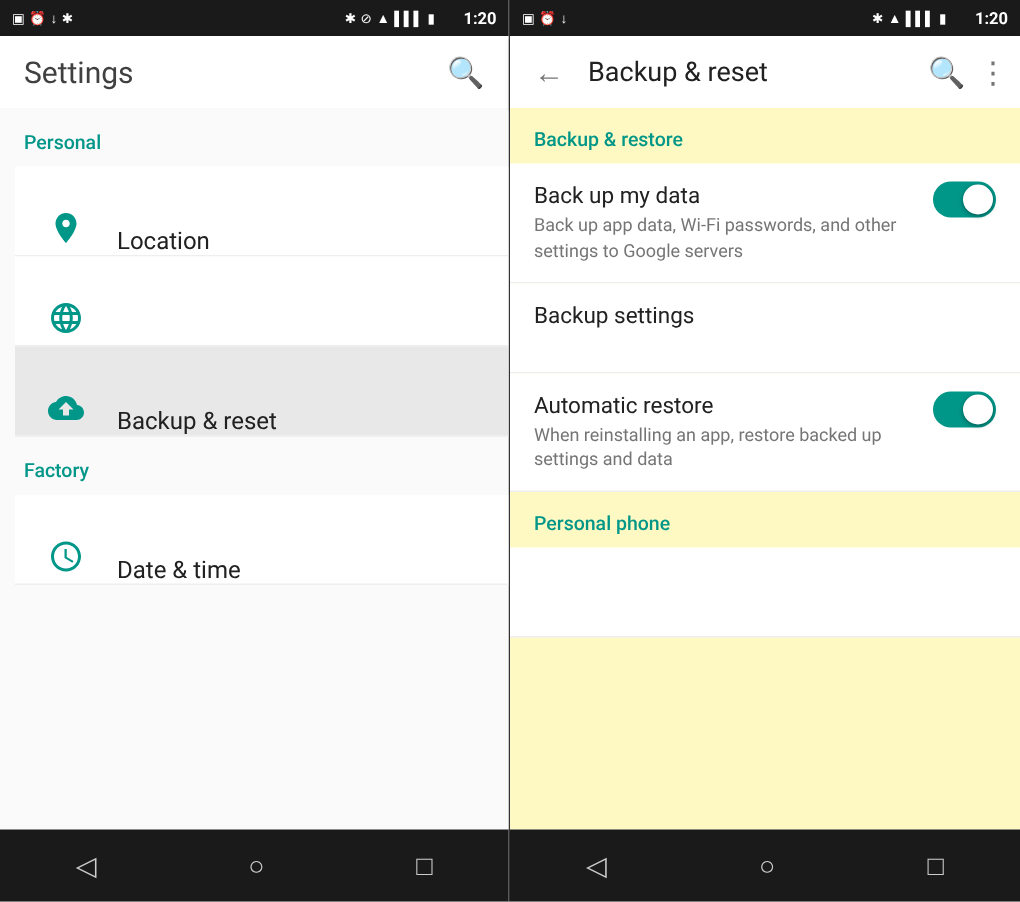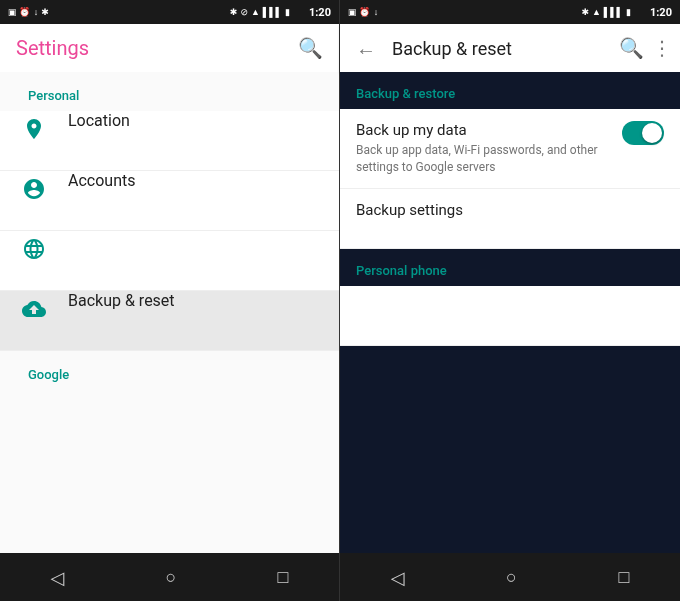--- a/index.html
+++ b/index.html
@@ -59,21 +59,21 @@
       height: 48px;
       background: #fff;
       display: flex;
       align-items: center;
       padding: 0 16px;
       box-shadow: 0 1px 3px rgba(0,0,0,0.2);
       flex-shrink: 0;
     }
     .app-bar-title {
       font-size: 20px;
-      color: #ec4899;
+      color: #404040;
       flex: 1;
       font-weight: 400;
     }
     .app-bar-icon {
       color: #757575;
       font-size: 20px;
       cursor: pointer;
     }
 
     
@@ -82,31 +82,31 @@
       overflow: hidden;
       background: #fafafa;
     }
 
     .section-header {
       padding: 16px 16px 8px 16px;
       font-size: 13px;
       color: #009688;
       font-weight: 500;
       text-transform: none;
-      margin-left: 12px;
     }
 
     .settings-item {
       display: flex;
-      align-items: flex-start;
+      align-items: flex-end;
       padding: 0 16px;
       height: 60px;
       background: #fff;
       border-bottom: 1px solid #eeeeee;
       cursor: pointer;
+      margin-left: 10px;
     }
     .settings-item.active {
       background: #e8e8e8;
     }
     .settings-item-icon {
       width: 36px;
       height: 36px;
       display: flex;
       align-items: center;
       justify-content: center;
@@ -168,21 +168,21 @@
     .back-icon {
       font-size: 20px;
       color: #757575;
       cursor: pointer;
       padding: 4px 8px;
     }
 
     .backup-content {
       flex: 1;
       overflow: hidden;
-      background: #0f172a;
+      background: #fef9c3;
     }
 
     .backup-section-header {
       padding: 14px 16px 8px 16px;
       font-size: 13px;
       color: #009688;
       font-weight: 500;
     }
 
     .backup-item {
@@ -263,48 +263,48 @@
     <div class="settings-item">
       <div class="settings-item-icon">
         <svg viewBox="0 0 24 24" xmlns="http://www.w3.org/2000/svg">
           <path d="M12 2C8.13 2 5 5.13 5 9c0 5.25 7 13 7 13s7-7.75 7-13c0-3.87-3.13-7-7-7zm0 9.5c-1.38 0-2.5-1.12-2.5-2.5s1.12-2.5 2.5-2.5 2.5 1.12 2.5 2.5-1.12 2.5-2.5 2.5z"></path>
         </svg>
       </div>
       <span class="settings-item-text">Location</span>
     </div>
 
 
-    <div class="settings-item">
-      <div class="settings-item-icon">
-        <svg viewBox="0 0 24 24" xmlns="http://www.w3.org/2000/svg">
-          <path d="M12 2C6.48 2 2 6.48 2 12s4.48 10 10 10 10-4.48 10-10S17.52 2 12 2zm0 3c1.66 0 3 1.34 3 3s-1.34 3-3 3-3-1.34-3-3 1.34-3 3-3zm0 14.2c-2.5 0-4.71-1.28-6-3.22.03-1.99 4-3.08 6-3.08 1.99 0 5.97 1.09 6 3.08-1.29 1.94-3.5 3.22-6 3.22z"></path>
-        </svg>
-      </div>
-      <span class="settings-item-text">Accounts</span>
-    </div>
 
     <div class="settings-item">
       <div class="settings-item-icon">
         <svg viewBox="0 0 24 24" xmlns="http://www.w3.org/2000/svg">
           <path d="M11.99 2C6.47 2 2 6.48 2 12s4.47 10 9.99 10C17.52 22 22 17.52 22 12S17.52 2 11.99 2zm6.93 6h-2.95c-.32-1.25-.78-2.45-1.38-3.56 1.84.63 3.37 1.91 4.33 3.56zM12 4.04c.83 1.2 1.48 2.53 1.91 3.96h-3.82c.43-1.43 1.08-2.76 1.91-3.96zM4.26 14C4.1 13.36 4 12.69 4 12s.1-1.36.26-2h3.38c-.08.66-.14 1.32-.14 2 0 .68.06 1.34.14 2H4.26zm.82 2h2.95c.32 1.25.78 2.45 1.38 3.56-1.84-.63-3.37-1.9-4.33-3.56zm2.95-8H5.08c.96-1.66 2.49-2.93 4.33-3.56C8.81 5.55 8.35 6.75 8.03 8zM12 19.96c-.83-1.2-1.48-2.53-1.91-3.96h3.82c-.43 1.43-1.08 2.76-1.91 3.96zM14.34 14H9.66c-.09-.66-.16-1.32-.16-2 0-.68.07-1.35.16-2h4.68c.09.65.16 1.32.16 2 0 .68-.07 1.34-.16 2zm.25 5.56c.6-1.11 1.06-2.31 1.38-3.56h2.95c-.96 1.65-2.49 2.93-4.33 3.56zM16.36 14c.08-.66.14-1.32.14-2 0-.68-.06-1.34-.14-2h3.38c.16.64.26 1.31.26 2s-.1 1.36-.26 2h-3.38z"></path>
         </svg>
       </div>
     </div>
 
     <div class="settings-item active">
       <div class="settings-item-icon">
         <svg viewBox="0 0 24 24" xmlns="http://www.w3.org/2000/svg">
           <path d="M19.35 10.04C18.67 6.59 15.64 4 12 4 9.11 4 6.6 5.64 5.35 8.04 2.34 8.36 0 10.91 0 14c0 3.31 2.69 6 6 6h13c2.76 0 5-2.24 5-5 0-2.64-2.05-4.78-4.65-4.96zM14 13v4h-4v-4H7l5-5 5 5h-3z"></path>
         </svg>
       </div>
       <span class="settings-item-text">Backup &amp; reset</span>
     </div>
 
-    <div class="section-header">Google</div>
-
+    <div class="section-header">Factory</div>
+
+    <div class="settings-item">
+      <div class="settings-item-icon">
+        <svg viewBox="0 0 24 24" xmlns="http://www.w3.org/2000/svg">
+          <path d="M11.99 2C6.47 2 2 6.48 2 12s4.47 10 9.99 10C17.52 22 22 17.52 22 12S17.52 2 11.99 2zM12 20c-4.42 0-8-3.58-8-8s3.58-8 8-8 8 3.58 8 8-3.58 8-8 8zm.5-13H11v6l5.25 3.15.75-1.23-4.5-2.67V7z"></path>
+        </svg>
+      </div>
+      <span class="settings-item-text">Date &amp; time</span>
+    </div>
 
   </div>
 
   <div class="nav-bar">
     <span class="nav-button">◁</span>
     <span class="nav-button">○</span>
     <span class="nav-button">□</span>
   </div>
 
 </div>
@@ -344,20 +344,27 @@
       </div>
       <div class="toggle"></div>
     </div>
 
     <div class="backup-item">
       <div class="backup-item-text">
         <div class="backup-item-title">Backup settings</div>
       </div>
     </div>
 
+    <div class="backup-item">
+      <div class="backup-item-text">
+        <div class="backup-item-title">Automatic restore</div>
+        <div class="backup-item-subtitle">When reinstalling an app, restore backed up settings and data</div>
+      </div>
+      <div class="toggle"></div>
+    </div>
 
     <div class="backup-section-header">Personal phone</div>
 
     <div class="backup-item">
       <div class="backup-item-text">
       </div>
     </div>
 
   </div>
 

